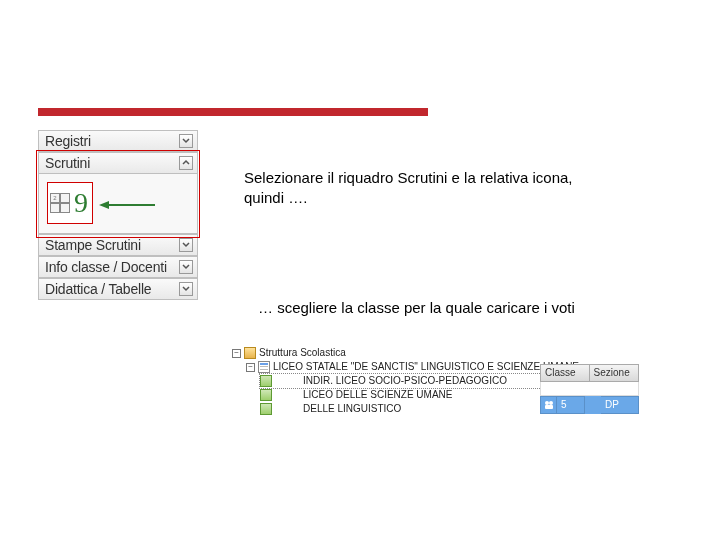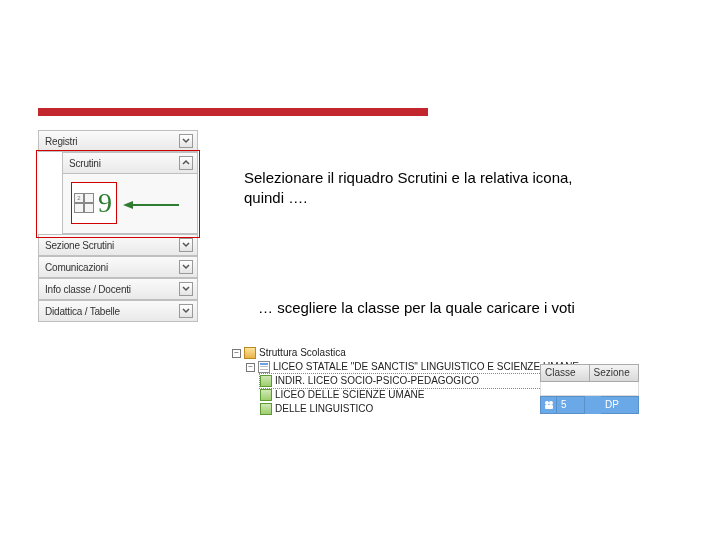--- a/index.html
+++ b/index.html
@@ -28,21 +28,21 @@
     width: 160px;
   }
   .panel-row {
     display: flex;
     align-items: center;
     justify-content: space-between;
     height: 22px;
     border: 1px solid #bfbfbf;
     background: linear-gradient(#fafafa,#e9e9e9);
     padding: 0 4px 0 6px;
-    font-size: 10px;
+    font-size: 14px;
     color: #333;
     letter-spacing: -0.2px;
   }
   .panel-row .label { white-space: nowrap; overflow: hidden; }
   .chev {
     width: 14px; height: 14px;
     border: 1px solid #999;
     background: linear-gradient(#fff,#e4e4e4);
     display: flex; align-items: center; justify-content: center;
   }
@@ -125,21 +125,21 @@
     width:9px;height:9px;border:1px solid #777;background:#fff;
     display:flex;align-items:center;justify-content:center;margin-right:3px;
     font-size:8px;line-height:1;color:#444;
   }
   .tico { width:12px;height:12px;margin-right:3px;display:inline-block;position:relative; }
   .tico.school { background:linear-gradient(#ffe29a,#e8b34a);border:1px solid #b98a1f; }
   .tico.list { background:#fff;border:1px solid #888; }
   .tico.list::before{content:"";position:absolute;left:1px;top:1px;right:1px;height:2px;background:#6aa0e8;}
   .tico.list::after{content:"";position:absolute;left:1px;top:4px;right:1px;bottom:1px;background:repeating-linear-gradient(#bbb 0 1px,transparent 1px 3px);}
   .tico.group { background:linear-gradient(#cfe8b6,#9ecf6d);border:1px solid #5e9a33; }
-  .indent1{margin-left:14px;} .indent2{margin-left:28px;}
+  .indent1{margin-left:14px;} .indent2{margin-left:28px;gap:28px;}
   
   .ctable {
     position: absolute;
     left: 540px;
     top: 364px;
     font-size: 10px;
     width: 99px;
   }
   .ctable .head { display:flex; }
   .ctable .head div {
@@ -174,21 +174,21 @@
   <div class="panel-row">
     <span class="label">Registri</span>
     <span class="chev">
       <svg width="8" height="8" viewBox="0 0 8 8">
           <path d="M1 2 L4 5 L7 2" fill="none" stroke="#555" stroke-width="1.5"></path>
         </svg>
     </span>
   </div>
 
 
-  <div style="position:relative;padding-left:24px;">
+  <div style="position:relative;">
     <div class="hilite-scrutini"></div>
     <div class="panel-row">
       <span class="label">Scrutini</span>
       <span class="chev">
         <svg width="8" height="8" viewBox="0 0 8 8">
             <path d="M1 5 L4 2 L7 5" fill="none" stroke="#555" stroke-width="1.5"></path>
           </svg>
       </span>
     </div>
     <div class="expanded-body">
@@ -204,36 +204,28 @@
       <span class="arrow-left">
         <svg width="56" height="10" viewBox="0 0 56 10">
           <line x1="56" y1="5" x2="6" y2="5" stroke="#2e7d32" stroke-width="2"></line>
           <polygon points="0,5 10,1 10,9" fill="#2e7d32"></polygon>
         </svg>
       </span>
     </div>
   </div>
 
   <div class="panel-row">
-    <span class="label">Sezione Scrutini</span>
-    <span class="chev">
-      <svg width="8" height="8" viewBox="0 0 8 8">
-          <path d="M1 2 L4 5 L7 2" fill="none" stroke="#555" stroke-width="1.5"></path>
-        </svg>
-    </span>
-  </div>
-
-  <div class="panel-row">
-    <span class="label">Comunicazioni</span>
-    <span class="chev">
-      <svg width="8" height="8" viewBox="0 0 8 8">
-          <path d="M1 2 L4 5 L7 2" fill="none" stroke="#555" stroke-width="1.5"></path>
-        </svg>
-    </span>
-  </div>
+    <span class="label">Stampe Scrutini</span>
+    <span class="chev">
+      <svg width="8" height="8" viewBox="0 0 8 8">
+          <path d="M1 2 L4 5 L7 2" fill="none" stroke="#555" stroke-width="1.5"></path>
+        </svg>
+    </span>
+  </div>
+
 
   <div class="panel-row">
     <span class="label">Info classe / Docenti</span>
     <span class="chev">
       <svg width="8" height="8" viewBox="0 0 8 8">
           <path d="M1 2 L4 5 L7 2" fill="none" stroke="#555" stroke-width="1.5"></path>
         </svg>
     </span>
   </div>
 

